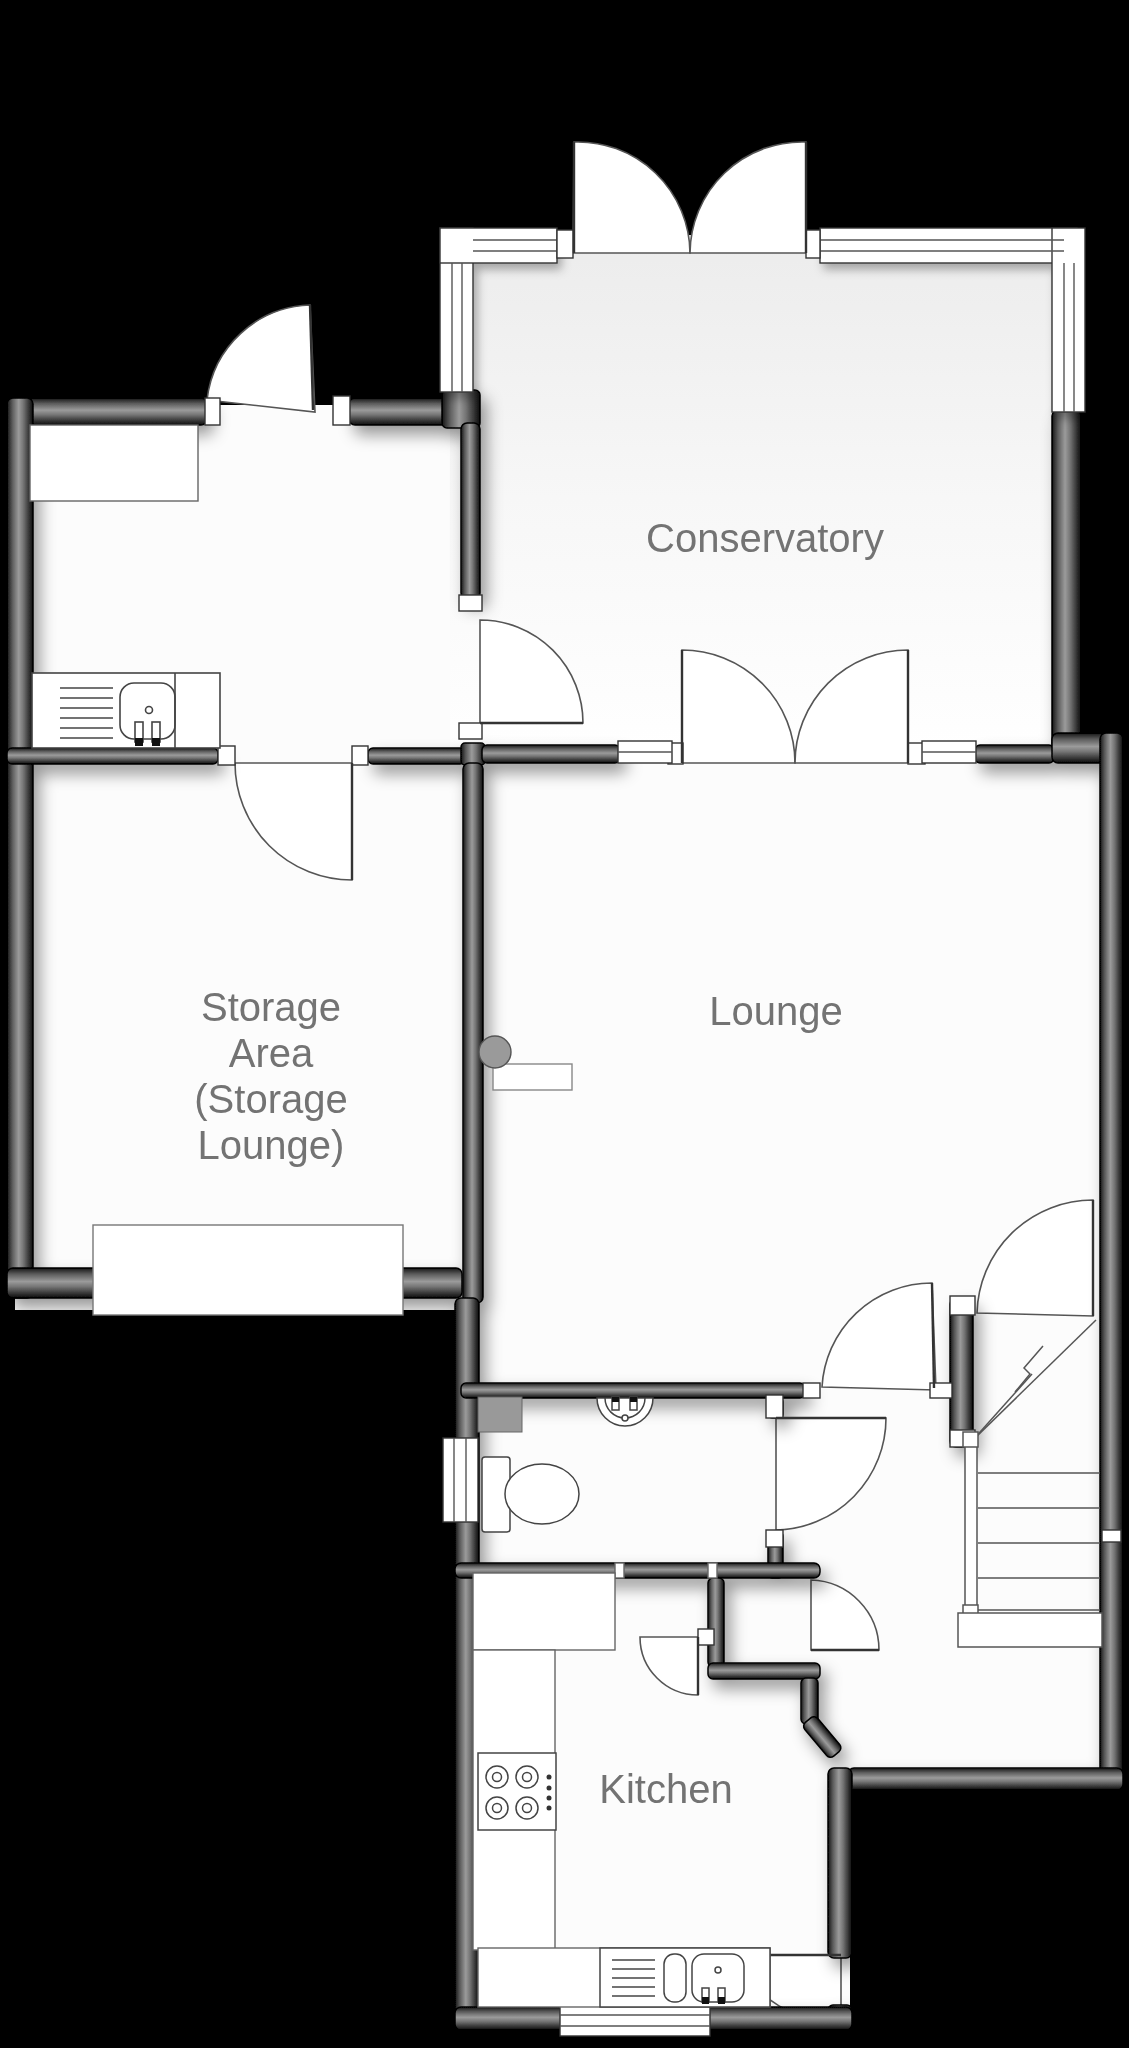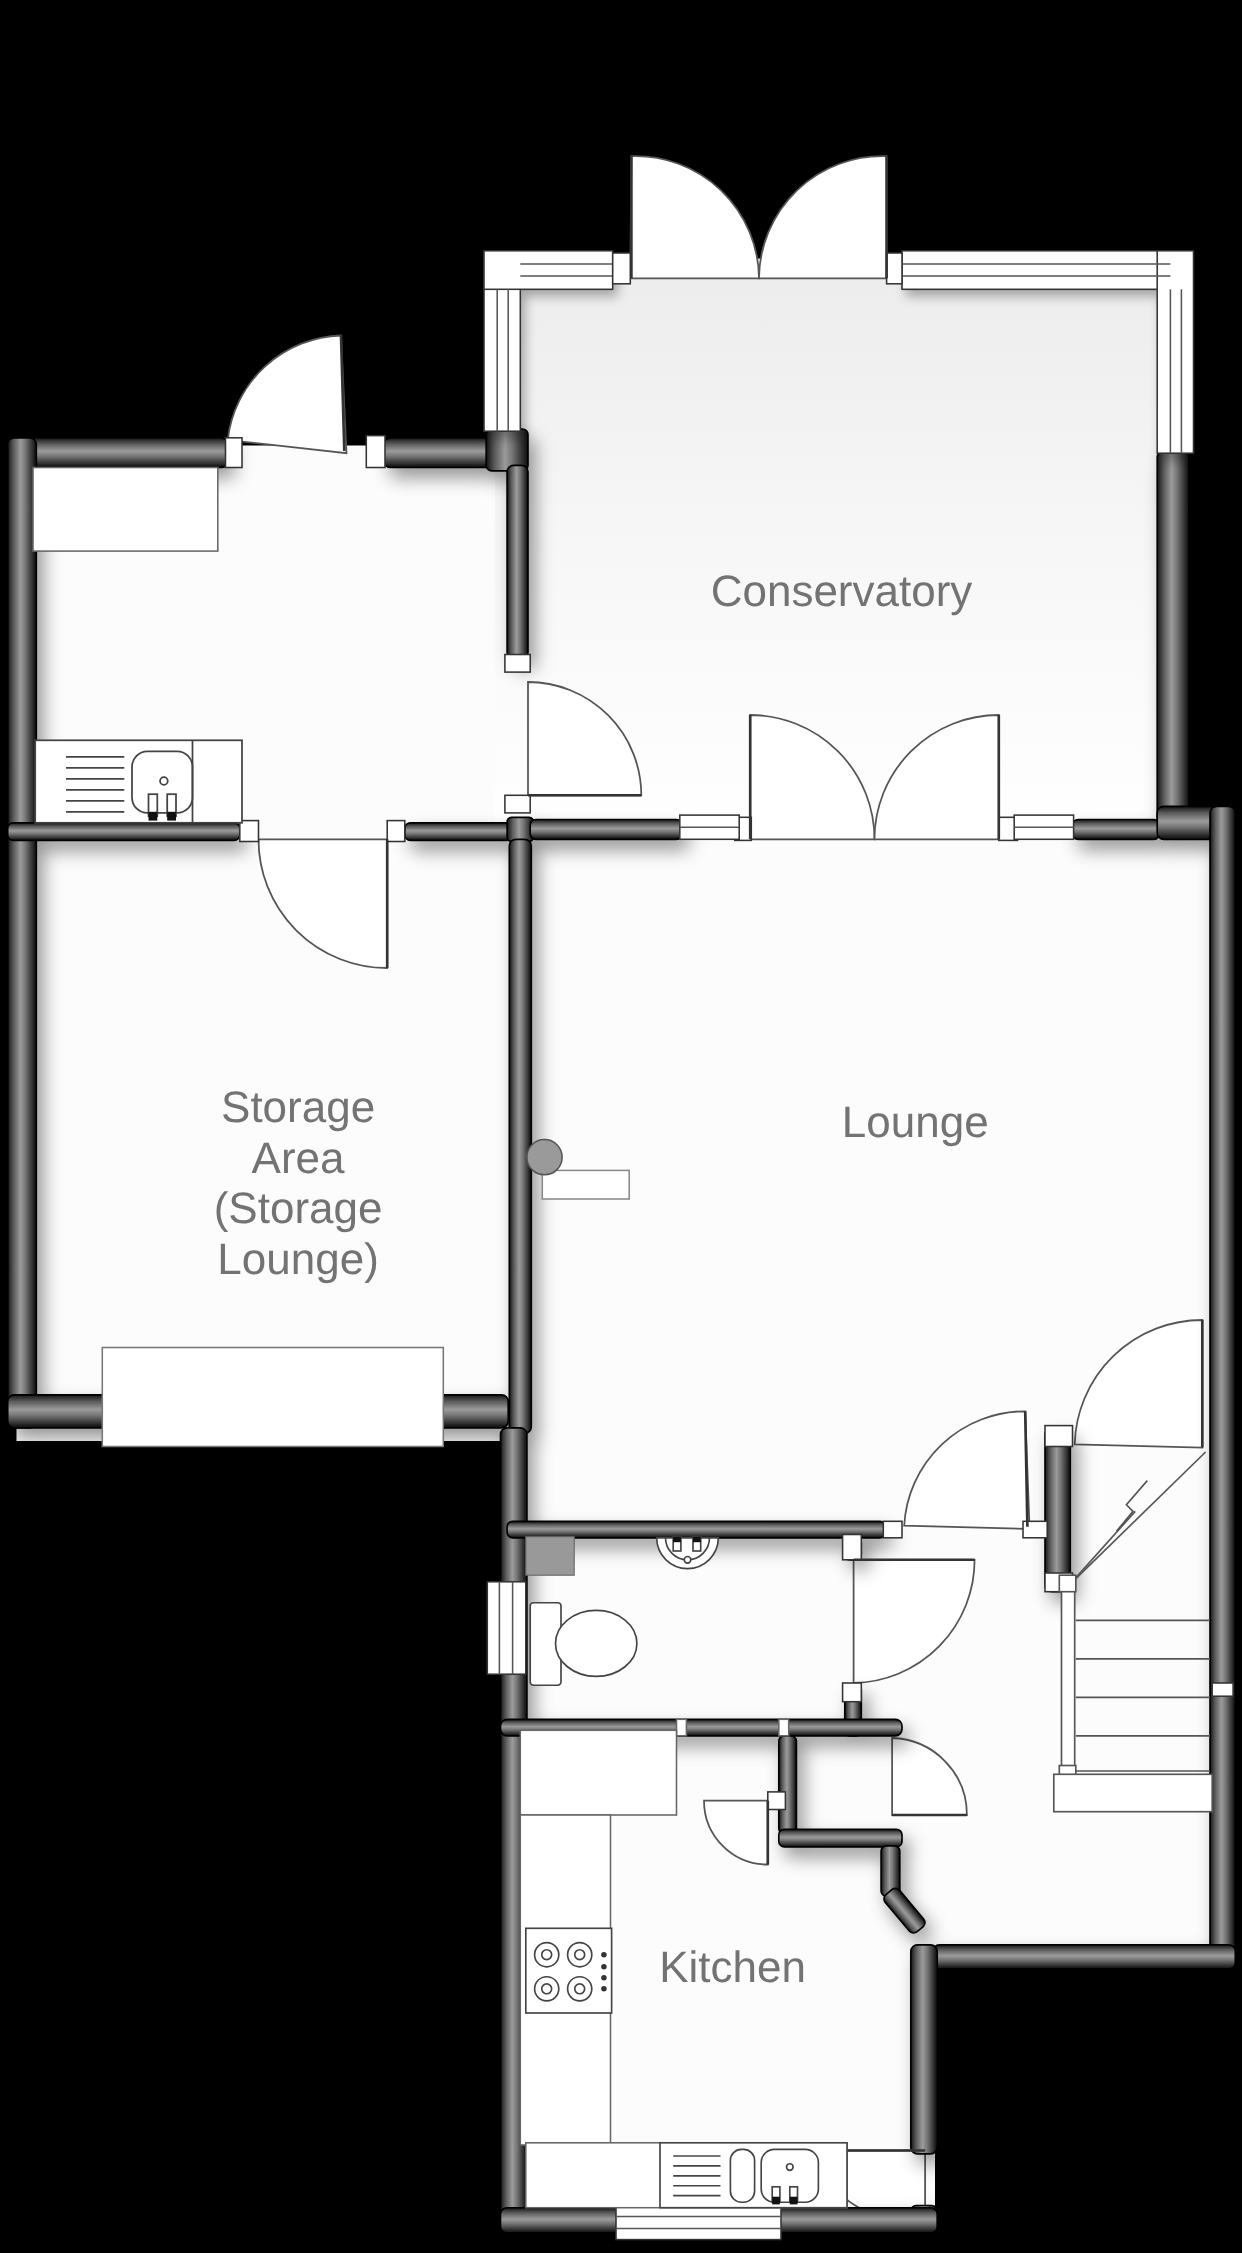--- a/index.html
+++ b/index.html
@@ -281,15 +281,15 @@
   </g>
 </svg>
 
 <div class="room-label" style="left:765px;top:515px;">Conservatory</div>
 <div class="room-label" style="left:243px;top:984px;margin-left:28px;">
   <span>Storage</span>
   <span>Area</span>
   <span>(Storage</span>
   <span>Lounge)</span>
 </div>
-<div class="room-label" style="left:832px;top:988px;margin-top:10px;">Lounge</div>
+<div class="room-label" style="left:776px;top:988px;">Lounge</div>
 <div class="room-label" style="left:666px;top:1766px;">Kitchen</div>
 </div>
 
 </body></html>

